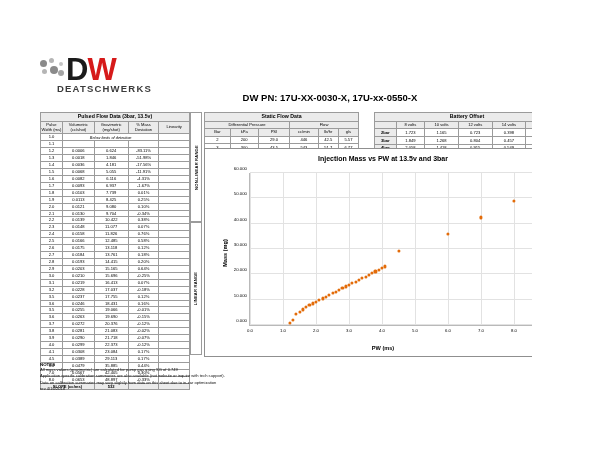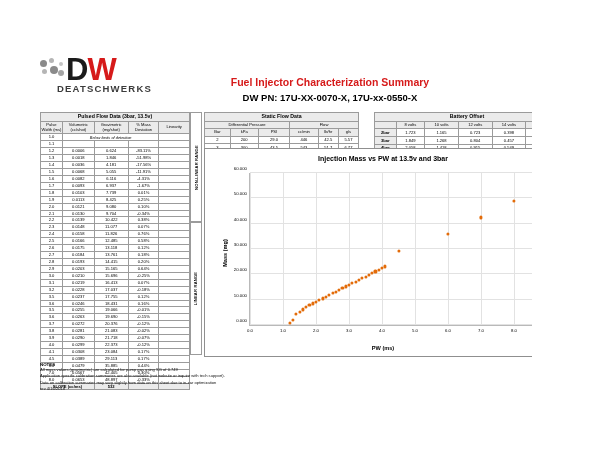--- a/index.html
+++ b/index.html
@@ -78,22 +78,21 @@
       <i style="left:9px;top:0px;width:5px;height:5px;background:#b5b5b5;"></i>
       <i style="left:2px;top:11px;width:5px;height:5px;background:#b5b5b5;"></i>
       <i style="left:10px;top:8px;width:8px;height:8px;"></i>
       <i style="left:19px;top:4px;width:4px;height:4px;background:#c5c5c5;"></i>
       <i style="left:18px;top:12px;width:6px;height:6px;background:#a5a5a5;"></i>
     </div>
     <div class="dw"><span>D</span><span class="red">W</span></div>
     <div class="brand">DEATSCHWERKS</div>
   </div>
 
-  <div class="title">Fuel Injector Characterization Summary</div>
-  <div class="subtitle">DW PN: 17U-XX-0070-X, 17U-xx-0550-X</div>
+  <div class="subtitle">DW PN: 17U-XX-0030-X, 17U-xx-0550-X</div>
 
   <div class="pulsed">
     <table id="pulsed-table">
         <tbody>
           <tr>
             <td class="caption" colspan="5">Pulsed Flow Data (3bar, 13.5v)</td>
           </tr>
           <tr class="hdr">
             <td class="c0">Pulse Width (ms)</td>
             <td class="c1">Volumetric (cc/shot)</td>

